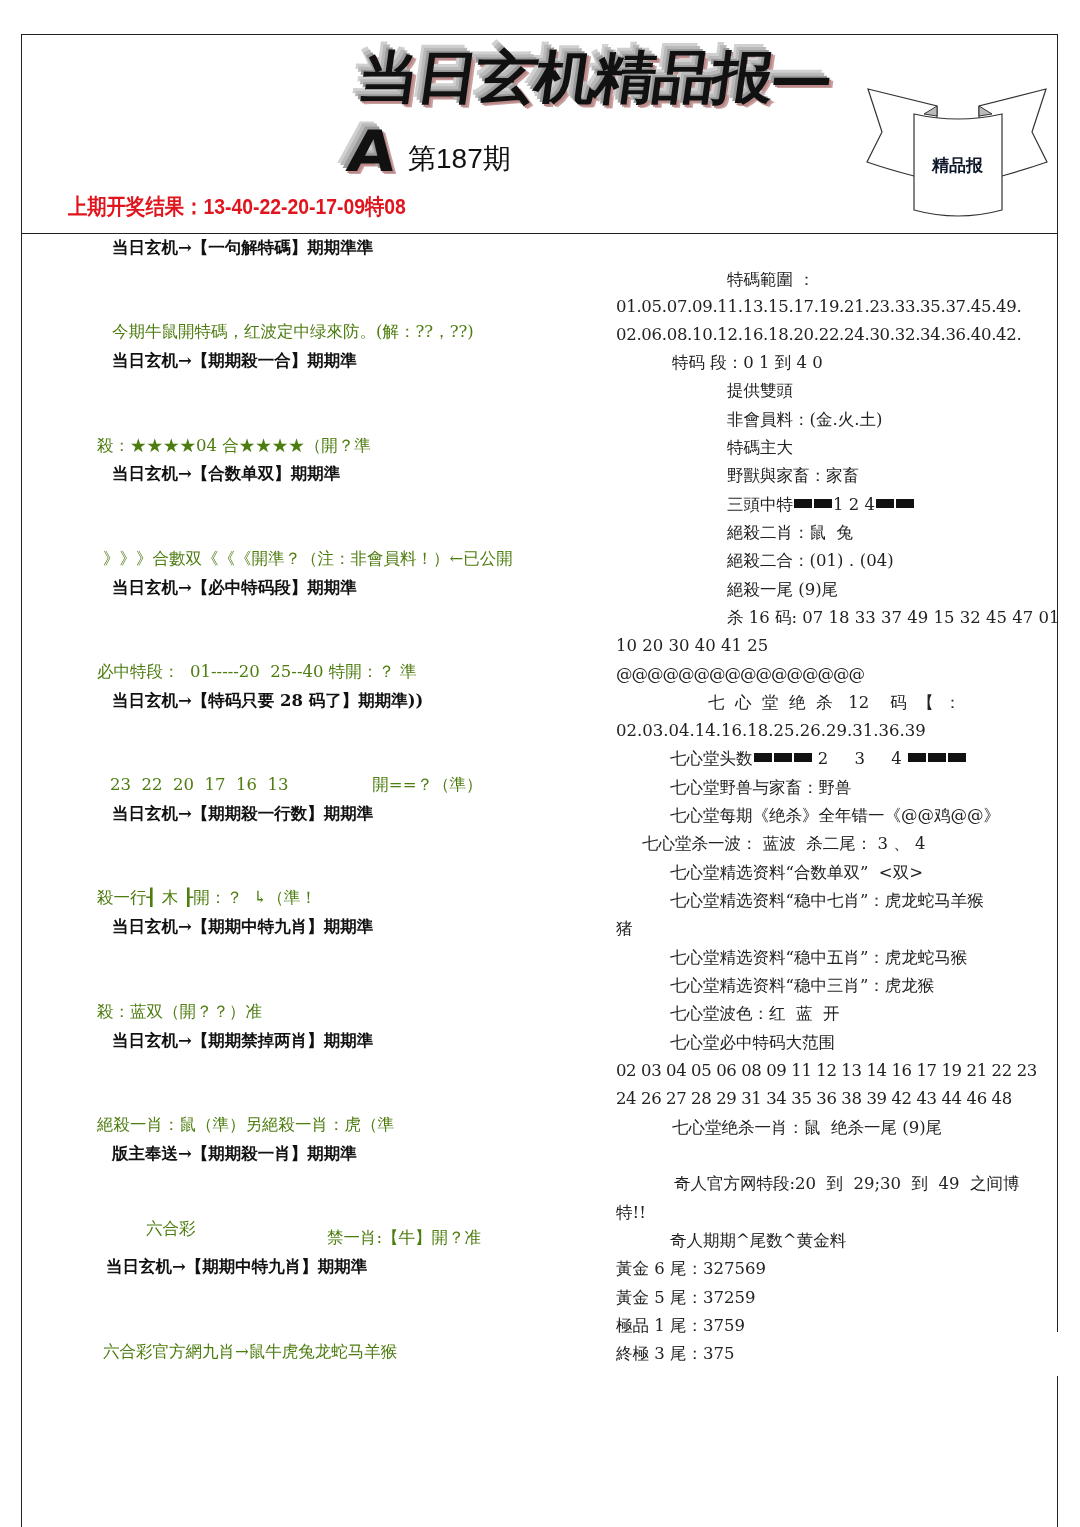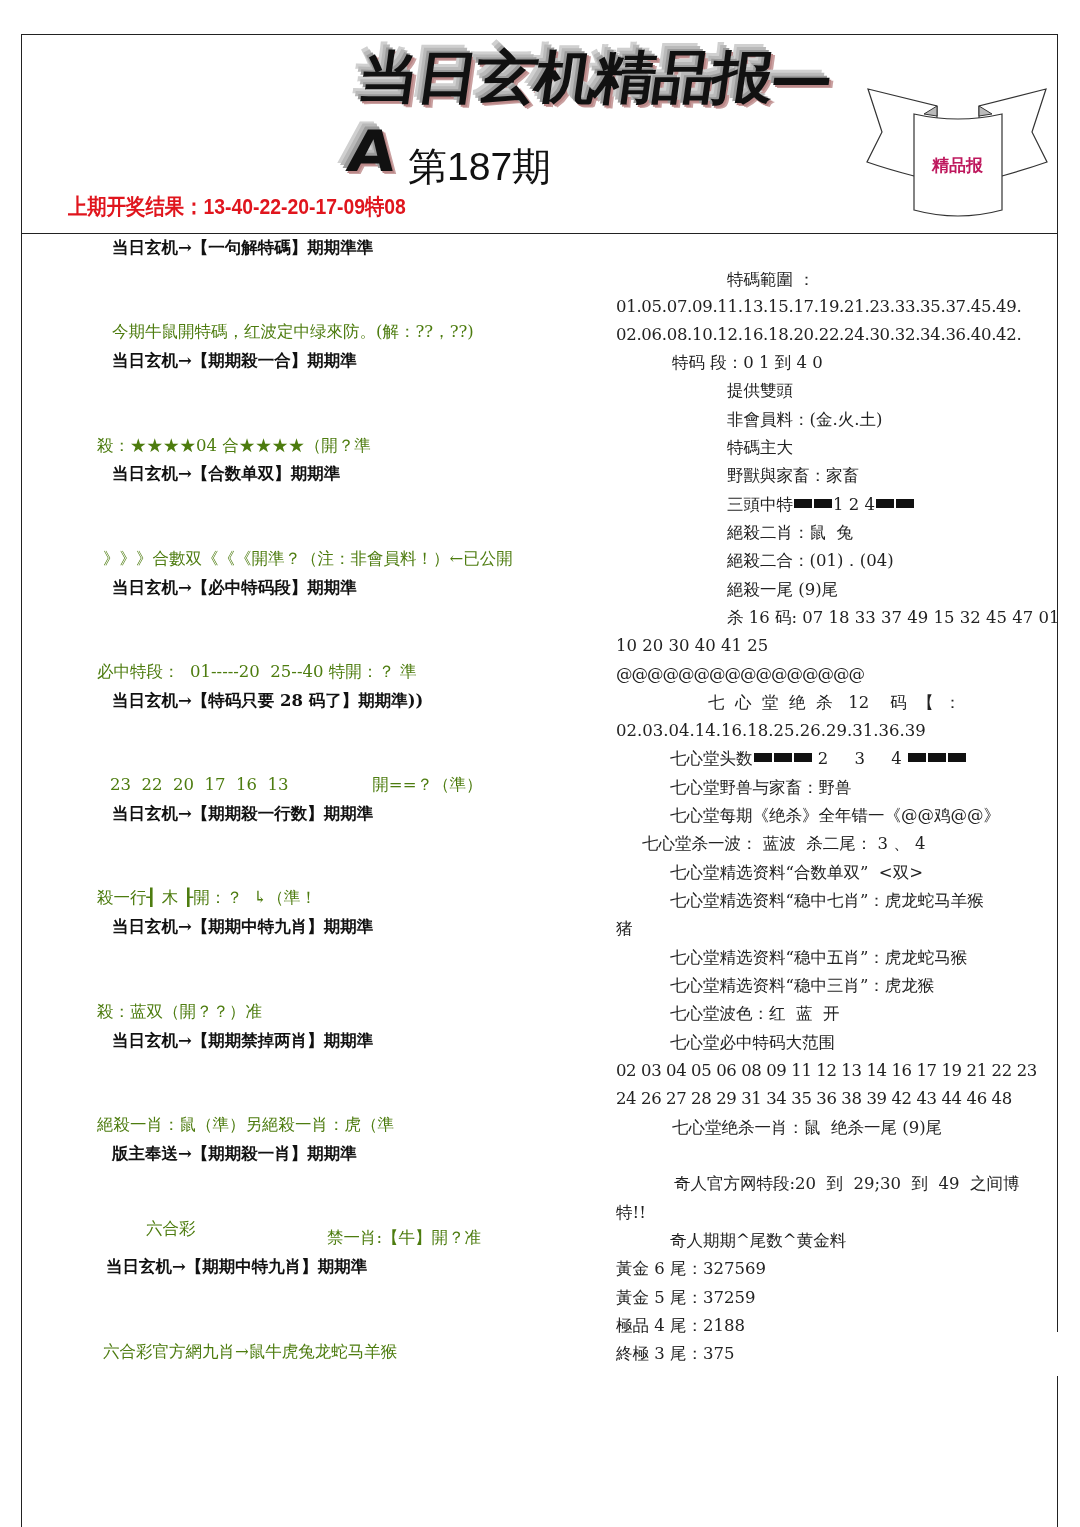--- a/index.html
+++ b/index.html
@@ -10,27 +10,27 @@
   .right-gap { position: absolute; left: 1054px; top: 1332px; width: 8px; height: 44px; background: #fff; }
   .divider { position: absolute; left: 21px; top: 233px; width: 1037px; height: 0; border-top: 1.5px solid #222; }
 
   
   .title-art { position: absolute; left: 358px; top: 38px; width: 500px; height: 80px;
                font-family: "DejaVu Sans", sans-serif; font-weight: bold; font-size: 62px;
                letter-spacing: -3px; line-height: 80px; color: #111;
                transform: skewX(-8deg) scaleY(0.92);
                text-shadow: -3px -3px 0 #9a9a9a, -6px -6px 0 #b9b9b9, -9px -9px 0 #d0d0d0, 2px 2px 0 #b88, 4px 3px 0 #c9a0a0; }
   .issue { position: absolute; left: 408px; top: 140px; font-family: "Liberation Sans", sans-serif;
-           font-size: 39px; color: #111; }
+           font-size: 28px; color: #111; }
   .last-result { position: absolute; left: 68px; top: 192px; font-family: "Liberation Sans", sans-serif;
                  font-size: 22px; font-weight: bold; color: #e0151d; letter-spacing: 0px; transform: scaleX(0.88); transform-origin: left; }
 
   .banner { position: absolute; left: 862px; top: 84px; width: 190px; height: 135px; }
   .banner-label { position: absolute; left: 932px; top: 154px; font-family: "DejaVu Sans", sans-serif;
-                  font-size: 17px; font-weight: bold; color: #be185d; }
+                  font-size: 17px; font-weight: bold; color: #0f172a; }
 
   
   .ln { position: absolute; white-space: pre; font-size: 16.5px; line-height: 22px; }
   .bold { font-weight: bold; font-family: "DejaVu Serif", serif; color: #111; }
   .note { color: #4d7c0f; }
   .bar { display: inline-block; width: 18px; height: 9px; background: #111; margin: 0 1px; vertical-align: 2px; }
 </style>
 </head>
 <body>
 
@@ -112,14 +112,14 @@
 <div class="ln" style="left:670px;top:1003px">七心堂波色：红  蓝  开</div>
 <div class="ln" style="left:670px;top:1032px">七心堂必中特码大范围</div>
 <div class="ln" style="left:616px;top:1060px;letter-spacing:-0.4px">02 03 04 05 06 08 09 11 12 13 14 16 17 19 21 22 23</div>
 <div class="ln" style="left:616px;top:1088px;letter-spacing:-0.4px">24 26 27 28 29 31 34 35 36 38 39 42 43 44 46 48</div>
 <div class="ln" style="left:672px;top:1117px">七心堂绝杀一肖：鼠  绝杀一尾 (9)尾</div>
 <div class="ln" style="left:674px;top:1173px">奇人官方网特段:20  到  29;30  到  49  之间博</div>
 <div class="ln" style="left:616px;top:1202px">特!!</div>
 <div class="ln" style="left:670px;top:1230px">奇人期期^尾数^黄金料</div>
 <div class="ln" style="left:616px;top:1258px">黃金 6 尾：327569</div>
 <div class="ln" style="left:616px;top:1287px">黃金 5 尾：37259</div>
-<div class="ln" style="left:616px;top:1315px">極品 4 尾：2188</div>
+<div class="ln" style="left:616px;top:1315px">極品 1 尾：3759</div>
 <div class="ln" style="left:616px;top:1343px">終極 3 尾：375</div>
 
 </body></html>

